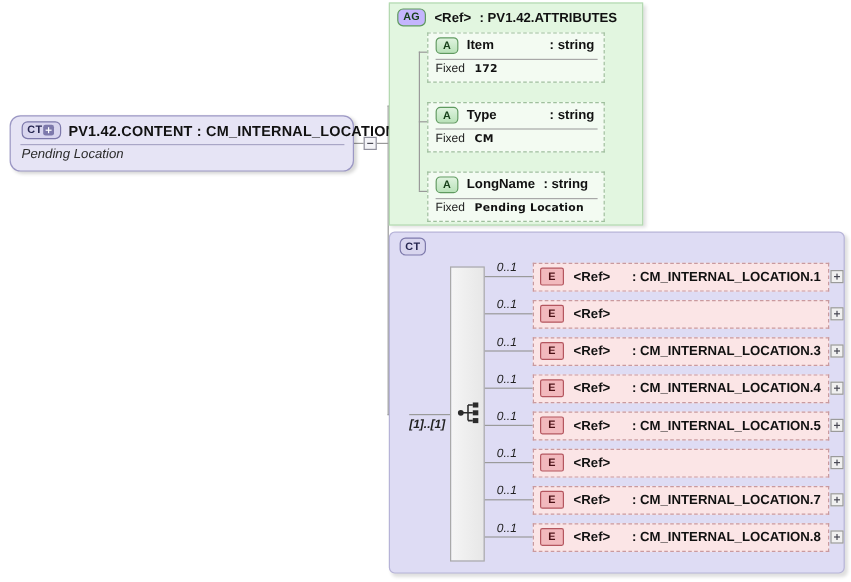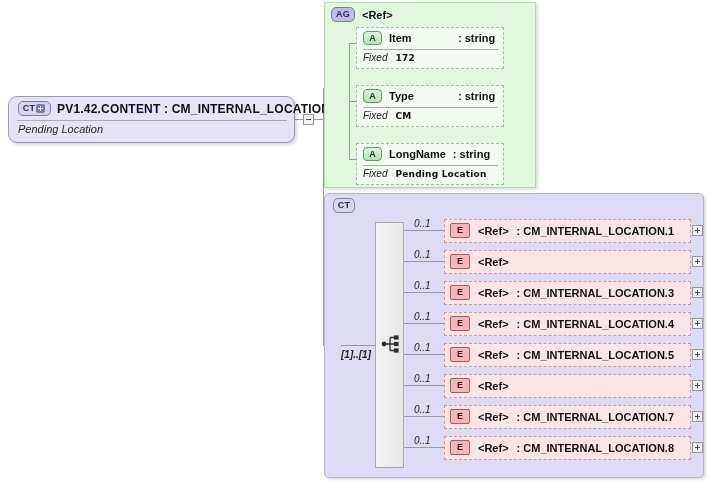--- a/index.html
+++ b/index.html
@@ -210,21 +210,20 @@
   }
   .attr-fixed {
     position: absolute;
     left: 6px; top: 24px;
     display: flex;
     align-items: baseline;
     gap: 8px;
     white-space: nowrap;
   }
   .fixed-label {
-    font-style: italic;
     font-size: 10px;
     color: #222;
   }
   .fixed-value {
     font-family: "DejaVu Sans", sans-serif;
     font-size: 9px;
     font-weight: bold;
     color: #111;
     letter-spacing: 0.2px;
   }
@@ -299,21 +298,21 @@
   }
   .elem-ref {
     font-size: 11px;
     font-weight: bold;
     color: #111;
   }
   .elem-type {
     font-size: 11px;
     font-weight: bold;
     color: #111;
-    margin-left: 0;
+    margin-left: 10px;
   }
   .elem-expand {
     position: absolute;
     right: -13px; top: 5px;
     width: 11px; height: 11px;
     border: 1px solid #9a9a9a;
     background: #f0f0f0;
     box-sizing: border-box;
   }
   .card-label {
@@ -347,20 +346,21 @@
       <span class="root-name">PV1.42.CONTENT : CM_INTERNAL_LOCATION</span>
     </div>
     <div class="root-sep"></div>
     <div class="root-sub">Pending Location</div>
   </div>
 
   <div class="ag-panel">
     <div class="ag-head">
       <span class="badge badge-ag">AG</span>
       <span class="ag-ref">&lt;Ref&gt;</span>
+      <span class="ag-type">: PV1.42.ATTRIBUTES</span>
     </div>
 
     <div class="line-v" style="left:24px; top:40px; height:116px;"></div>
     <div class="line-h" style="left:24px; top:40px; width:8px;"></div>
     <div class="line-h" style="left:24px; top:98px; width:8px;"></div>
     <div class="line-h" style="left:24px; top:156px; width:8px;"></div>
 
     <div class="attr-card" style="left:31px; top:24px;">
       <div class="attr-row">
         <span class="badge badge-a">A</span>

